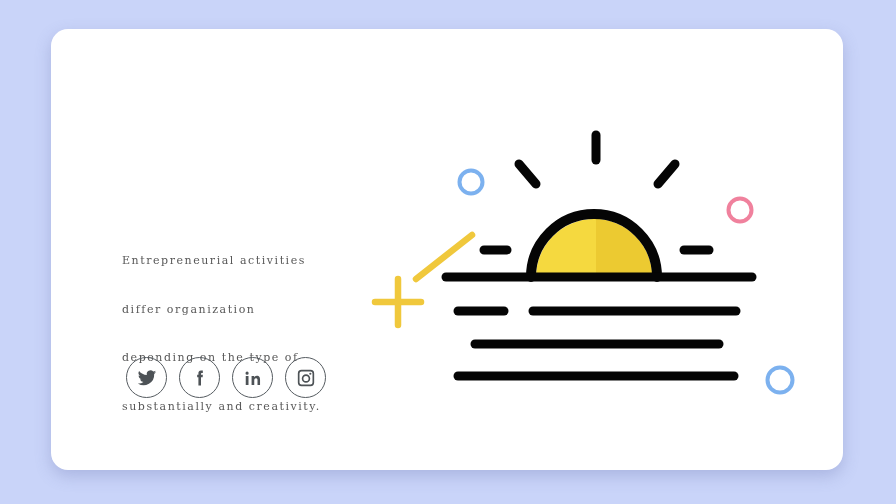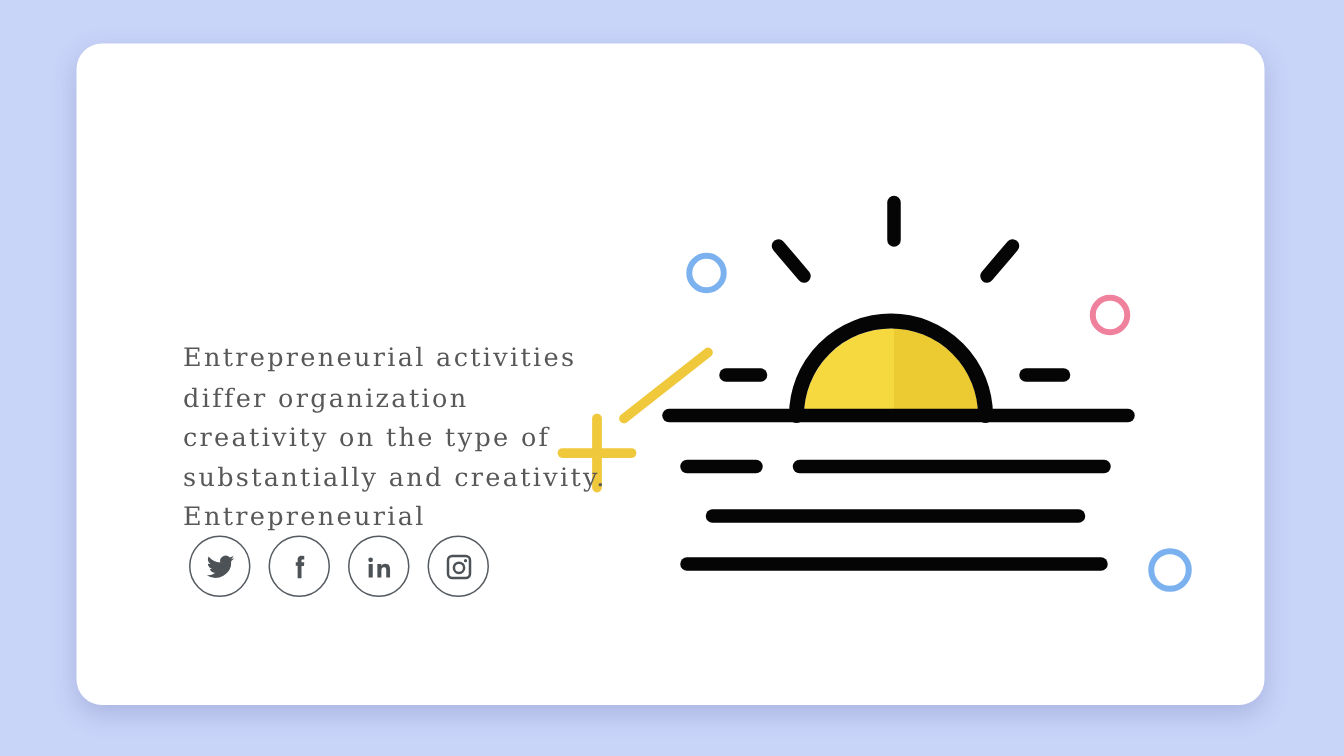--- a/index.html
+++ b/index.html
@@ -31,25 +31,26 @@
 
   
   #copy {
     position: absolute;
     left: 122px;
     top: 226px;
     width: 290px;
   }
   #copy .line {
     font-family: "DejaVu Serif", "Liberation Serif", serif;
-    font-size: 17px;
+    font-size: 11px;
     letter-spacing: 1.55px;
     color: #585858;
     line-height: 26.6px;
     white-space: nowrap;
+    margin-top: 22px;
   }
 
   
   #social {
     position: absolute;
     left: 126px;
     top: 357px;
     display: flex;
     gap: 12px;
   }
@@ -116,23 +117,22 @@
         <line x1="533" y1="311" x2="736" y2="311"></line>
         <line x1="475" y1="344" x2="719" y2="344"></line>
         <line x1="458" y1="376" x2="734" y2="376"></line>
       </g>
     </svg>
   </div>
 
   <div id="copy">
     <div class="line">Entrepreneurial activities</div>
     <div class="line">differ organization</div>
-    <div class="line">creativity on the type of</div>
+    <div class="line">depending on the type of</div>
     <div class="line">substantially and creativity.</div>
-    <div class="line">Entrepreneurial</div>
   </div>
 
   <div id="social">
 
     <a class="soc" title="Twitter">
       <svg width="20" height="20" viewBox="0 0 24 24">
         <path fill="#4d5256" d="M23 4.9c-.8.4-1.7.6-2.6.8a4.5 4.5 0 0 0 2-2.5c-.9.5-1.9.9-2.9 1.1a4.5 4.5 0 0 0-7.7 4.1A12.8 12.8 0 0 1 2.5 3.6a4.5 4.5 0 0 0 1.4 6c-.7 0-1.4-.2-2-.5 0 2.2 1.5 4 3.6 4.4-.6.2-1.3.2-2 .1a4.5 4.5 0 0 0 4.2 3.1 9 9 0 0 1-6.7 1.9 12.7 12.7 0 0 0 19.6-11.4c.9-.6 1.7-1.4 2.4-2.3z"></path>
       </svg>
     </a>
 

